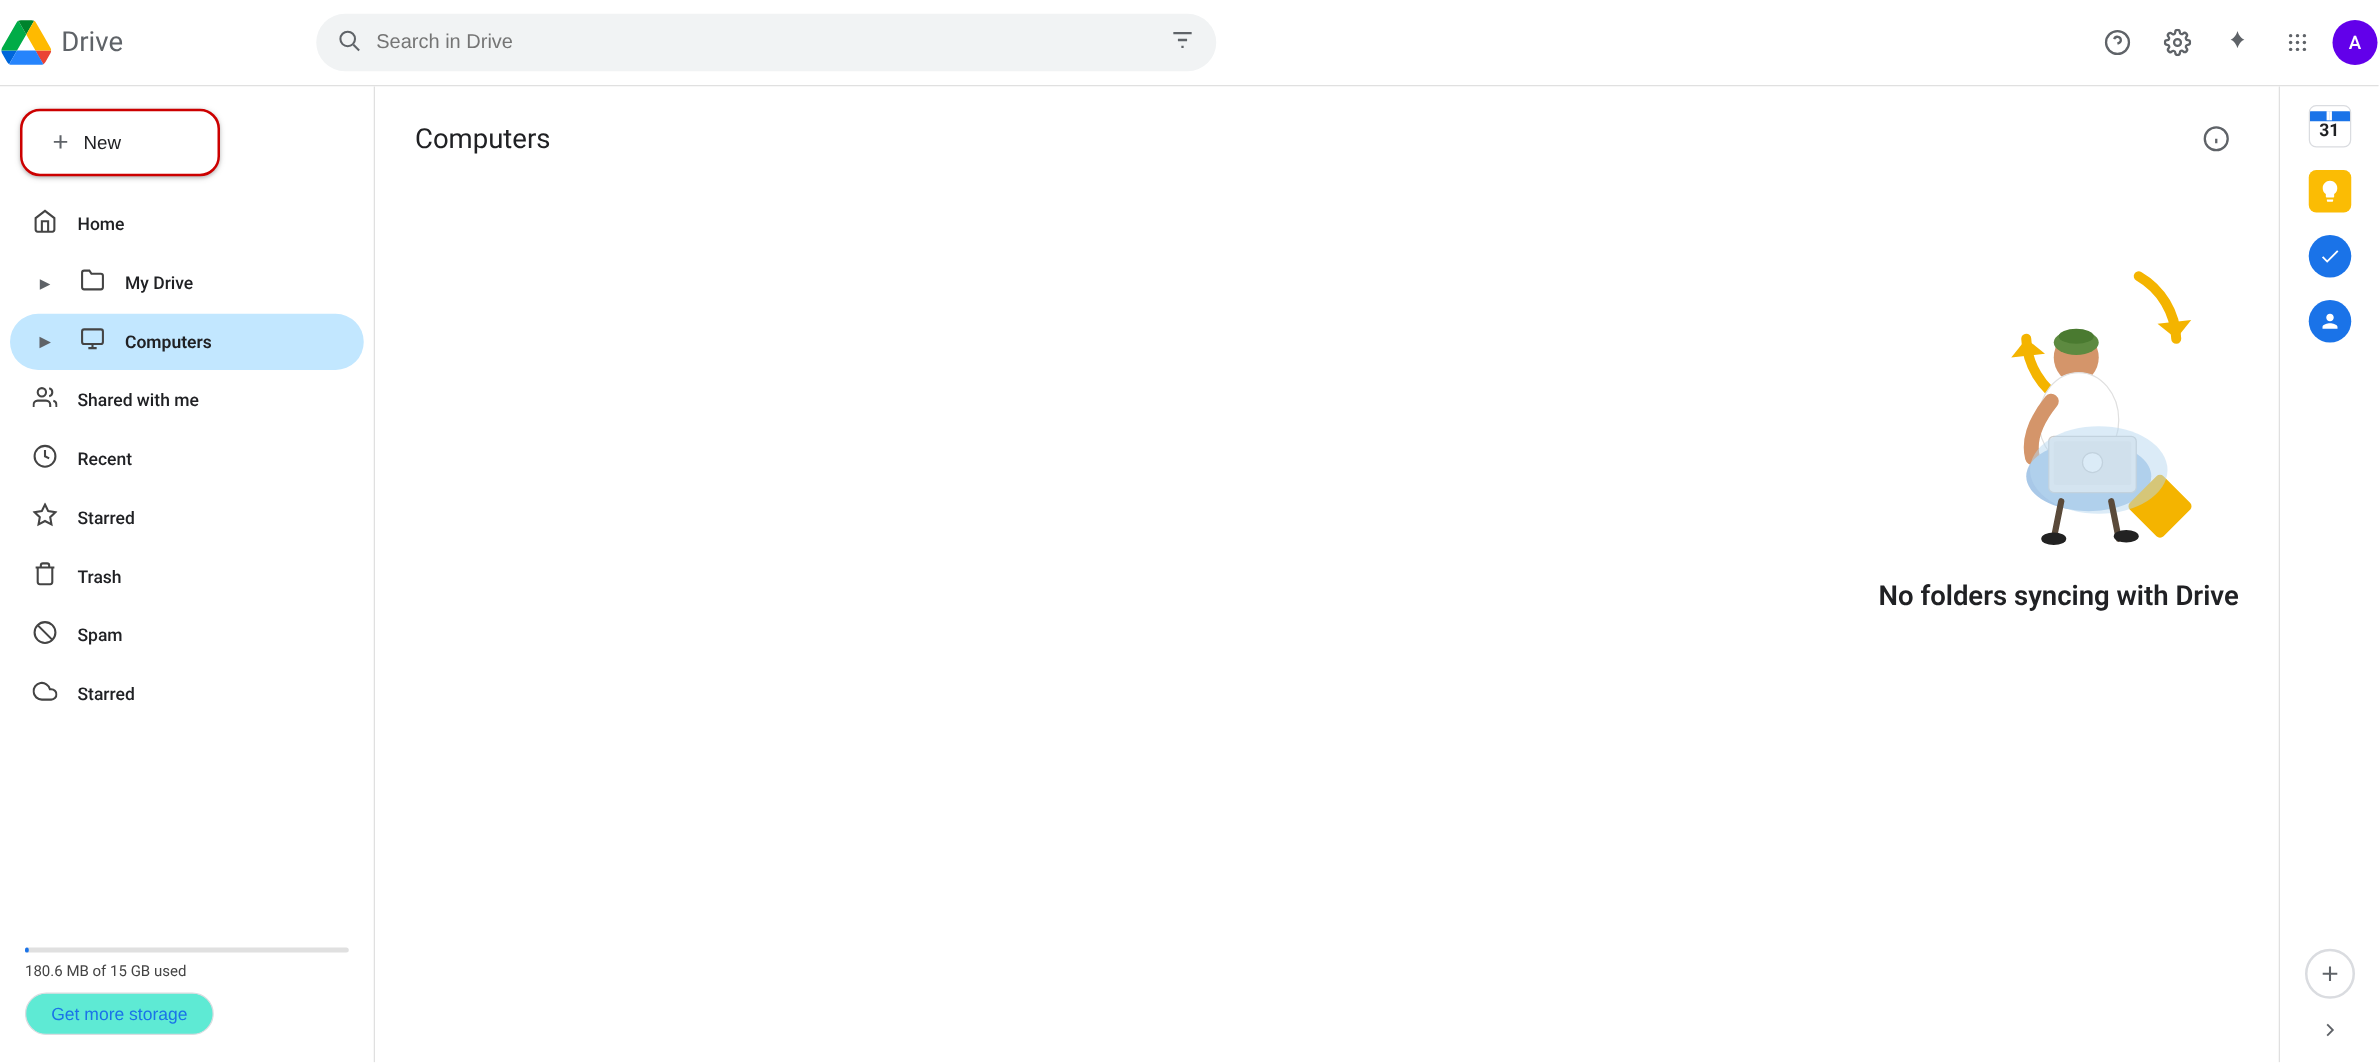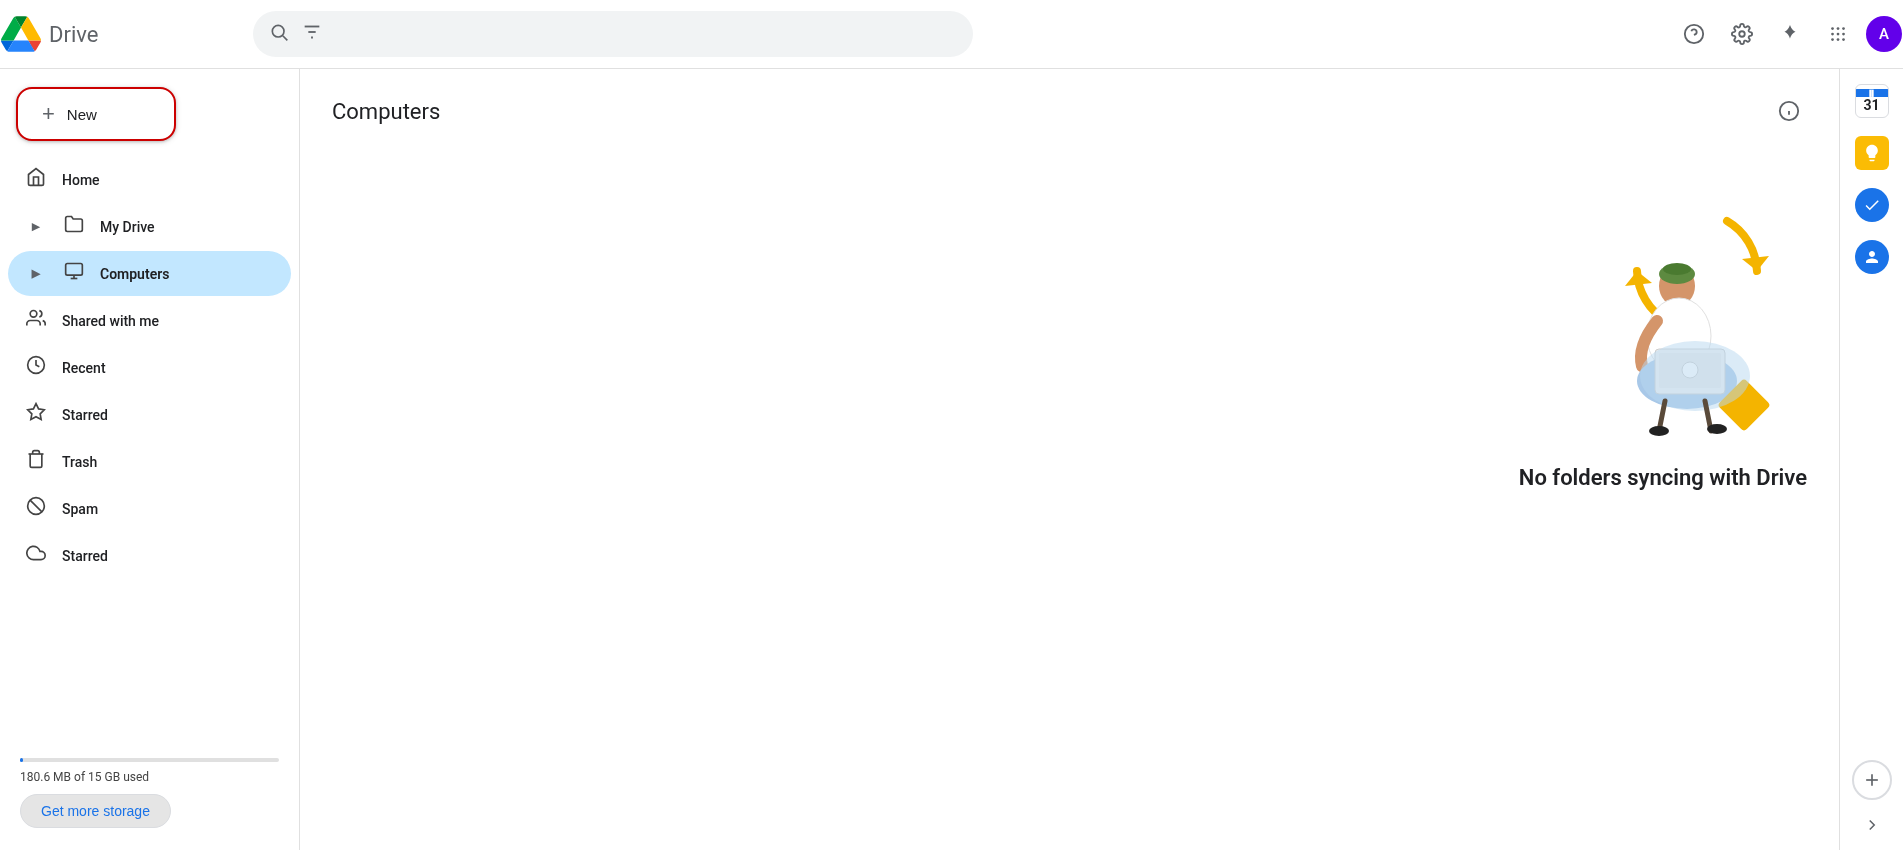--- a/index.html
+++ b/index.html
@@ -181,21 +181,21 @@
       font-size: 12px;
       color: #444;
       margin-bottom: 10px;
     }
     .get-storage-btn {
       border: 1px solid #dadce0;
       border-radius: 24px;
       padding: 8px 20px;
       font-size: 14px;
       color: #1a73e8;
-      background: #e5e5e5;
+      background: #5eead4;
       cursor: pointer;
       font-weight: 500;
     }
 
     
     .main-content {
       flex: 1;
       display: flex;
       flex-direction: column;
       overflow-y: auto;
@@ -249,21 +249,21 @@
     }
     .empty-subtitle {
       font-size: 15px;
       color: #5f6368;
       text-align: center;
       max-width: 520px;
     }
 
     
     .right-rail {
-      width: 64px;
+      width: 80px;
       flex-shrink: 0;
       border-left: 1px solid #e0e0e0;
       display: flex;
       flex-direction: column;
       align-items: center;
       padding: 12px 0;
       gap: 12px;
     }
     .rail-icon {
       width: 40px;
@@ -313,20 +313,21 @@
     <span class="logo-text">Drive</span>
   </div>
 
   <div class="search-bar">
     <span class="search-icon-wrap">
       <svg width="20" height="20" viewBox="0 0 24 24" fill="none" stroke="#5f6368" stroke-width="2">
         <circle cx="11" cy="11" r="7"></circle>
         <line x1="16.5" y1="16.5" x2="22" y2="22"></line>
       </svg>
     </span>
+    <input class="search-input" type="text" placeholder="Search in Drive" style="">
     <span class="search-filter-icon">
       <svg width="22" height="22" viewBox="0 0 24 24" fill="none" stroke="#5f6368" stroke-width="2">
         <line x1="4" y1="6" x2="20" y2="6"></line>
         <line x1="8" y1="12" x2="16" y2="12"></line>
         <line x1="11" y1="18" x2="13" y2="18"></line>
       </svg>
     </span>
   </div>
 
   <div class="header-right">

